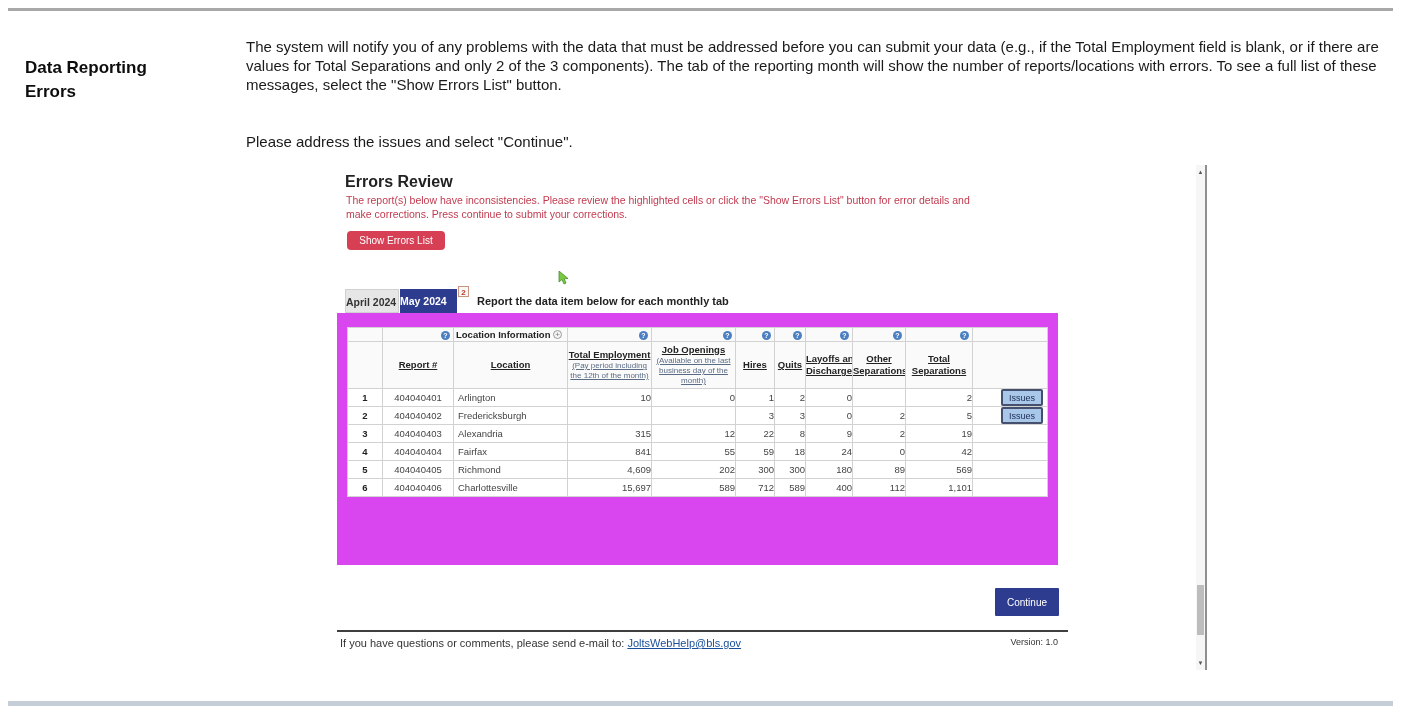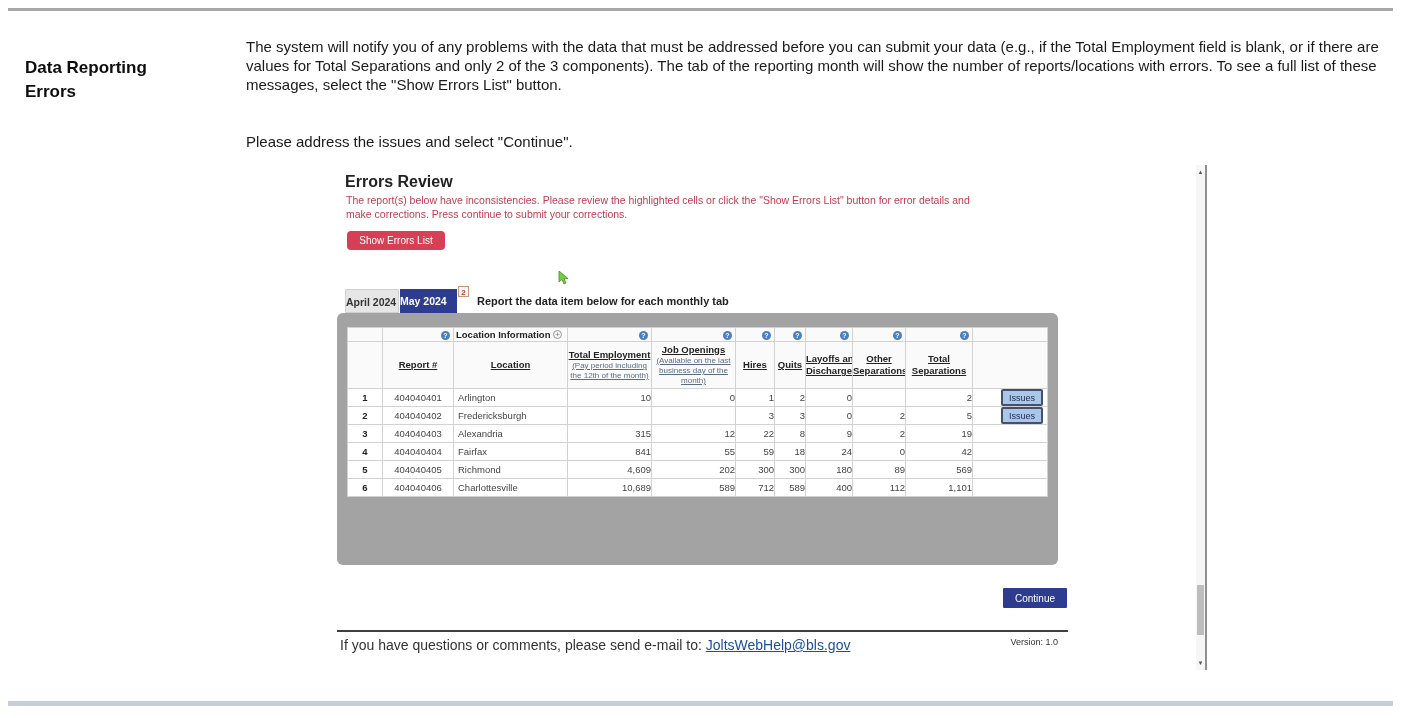--- a/index.html
+++ b/index.html
@@ -22,21 +22,21 @@
              border:none; border-radius:4px; font-size:10px; font-family:"Liberation Sans",sans-serif; cursor:pointer; }
   .cursor { position:absolute; left:221px; top:106px; width:12px; height:14px; }
 
   .tab { position:absolute; top:124px; height:24px; line-height:24px; text-align:left; font-size:10.5px; cursor:pointer; }
   .tab.inactive { left:8px; width:54px; background:#e6e6e6; color:#333; border:1px solid #d0d0d0; font-weight:bold;}
   .tab.active { left:63px; width:57px; background:#2d3c8e; color:#fff; font-weight:bold; }
   .tab-badge { position:absolute; left:121px; top:121px; width:11px; height:11px; background:#f7f7f7; border:1px solid #c9947e;
                color:#c0392b; font-size:8px; font-weight:bold; text-align:center; line-height:11px; }
   .tab-instruction { position:absolute; left:140px; top:130px; font-size:11px; font-weight:bold; color:#222; }
 
-  .panel { position:absolute; left:0px; top:148px; width:721px; height:252px; background:#a3a3a3;border-radius:6px; }
+  .panel { position:absolute; left:0px; top:148px; width:721px; height:252px; background:#d946ef; }
 
   table.grid { position:absolute; left:10px; top:14px; border-collapse:collapse; table-layout:fixed; width:700px;
                font-size:9.5px; color:#222; background:#fff; border:1px solid #b3b3b3; }
   table.grid td, table.grid th { border:1px solid #d2d2d2; overflow:hidden; white-space:nowrap; }
   tr.icons-row td { height:14px; background:#fafafa; text-align:right; padding-right:3px; }
   tr.icons-row td.loc { text-align:left; }
   .loc-flex { display:flex; justify-content:space-between; align-items:center; padding:0 2px; }
   .group-label { font-size:9.5px; font-weight:bold; color:#222; }
   .help-icon { display:inline-block; width:9px; height:9px; border-radius:50%; background:#4b7fc1; color:#fff;
                font-size:7px; font-weight:bold; line-height:9px; text-align:center; vertical-align:middle; cursor:pointer; }
@@ -48,25 +48,25 @@
   tr.data-row td { height:18px; background:#fff; }
   td.rn { text-align:center; font-weight:bold; background:#fbfbfb; }
   td.rep { text-align:center; background:#e4e4e4; color:#444;margin-top:20px; }
   td.loc-cell { text-align:left; padding-left:4px; color:#444; }
   td.num { text-align:right; color:#444; }
   td.err { background:#f6dfdf; }
   td.issues-cell { text-align:center;padding-left:24px; }
   .btn-issues { width:42px; height:17px; background:#a9c7e9; border:2px solid #44506e; border-radius:2px;
                 font-size:9px; color:#1c2c55; font-family:"Liberation Sans",sans-serif; cursor:pointer; padding:0; }
 
-  .btn-continue { position:absolute; left:658px; top:423px; width:64px; height:20px; background:#2d3c8e; color:#fff;
-                  border:none; border-radius:1px; font-size:10px; font-family:"Liberation Sans",sans-serif; cursor:pointer;margin-left:8px; }
+  .btn-continue { position:absolute; left:658px; top:423px; width:64px; height:28px; background:#2d3c8e; color:#fff;
+                  border:none; border-radius:1px; font-size:10px; font-family:"Liberation Sans",sans-serif; cursor:pointer; }
 
   .foot-rule { position:absolute; left:0px; top:465px; width:731px; height:2px; background:#3f3f3f; }
-  .foot-left { position:absolute; left:3px; top:472px; font-size:14px; color:#333; }
+  .foot-left { position:absolute; left:3px; top:472px; font-size:11px; color:#333; }
   .foot-left a { color:#1a4f9c; text-decoration:underline; cursor:pointer; }
   .foot-right { position:absolute; right:10px; top:472px; font-size:9px; color:#333; }
 
   
   .scrollbar { position:absolute; left:1196px; top:165px; width:11px; height:505px; background:#f6f6f6;
                border-right:2px solid #8f8f8f; }
   .sb-up, .sb-down { position:absolute; left:0; width:9px; height:10px; font-size:6px; color:#555; text-align:center;
                      line-height:10px; cursor:pointer; }
   .sb-up { top:2px; }
   .sb-down { bottom:2px; }
@@ -245,21 +245,21 @@
           <td class="num">180</td>
           <td class="num">89</td>
           <td class="num">569</td>
           <td class="issues-cell"></td>
         </tr>
 
         <tr class="data-row">
           <td class="rn">6</td>
           <td class="rep">404040406</td>
           <td class="loc-cell">Charlottesville</td>
-          <td class="num">10,689</td>
+          <td class="num">15,697</td>
           <td class="num">589</td>
           <td class="num">712</td>
           <td class="num">589</td>
           <td class="num">400</td>
           <td class="num">112</td>
           <td class="num">1,101</td>
           <td class="issues-cell"></td>
         </tr>
       </tbody>
         </table>

